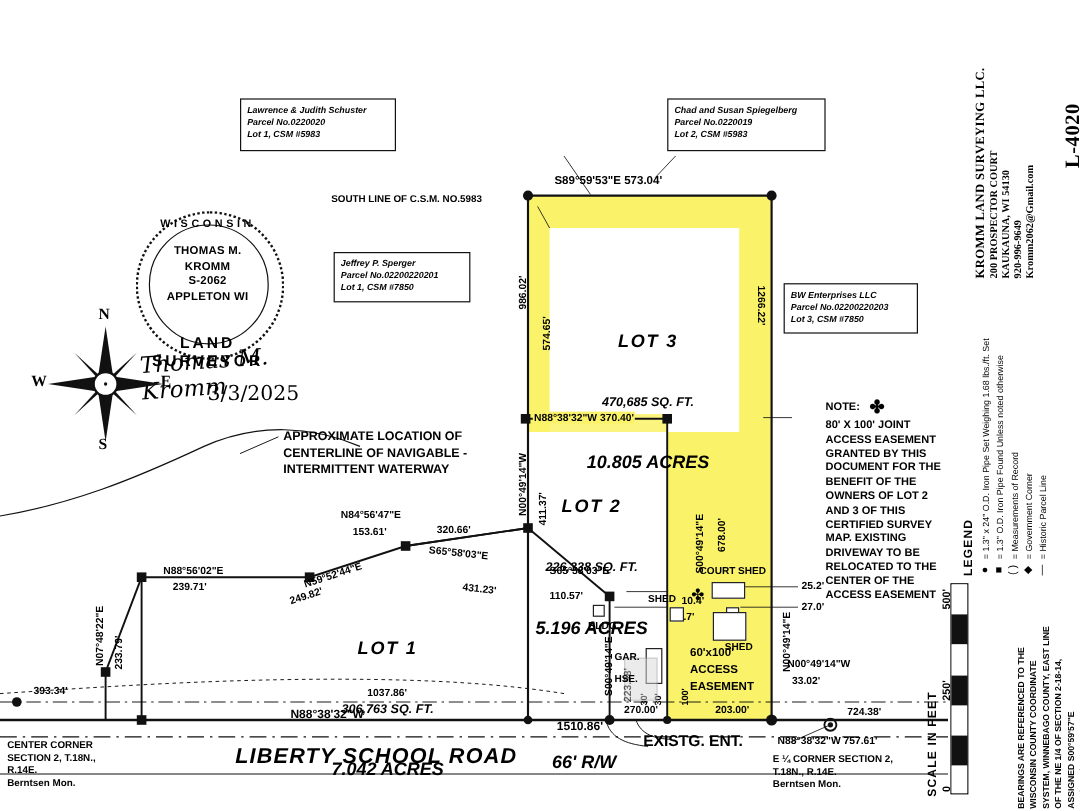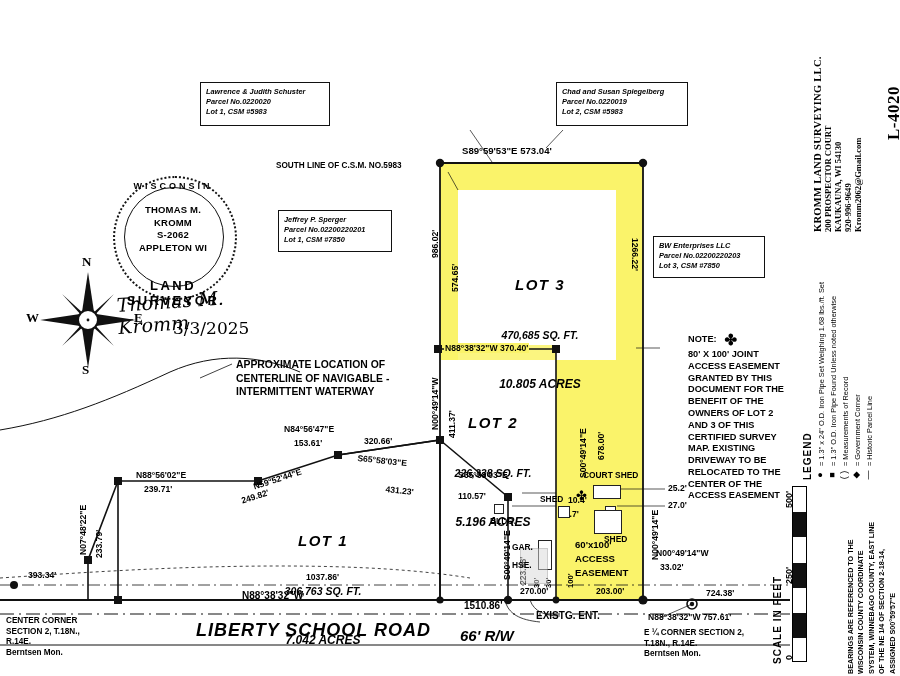--- a/index.html
+++ b/index.html
@@ -38,21 +38,21 @@
            font-family:"DejaVu Serif", serif;margin-left:47px;}
 
   
   .dim{position:absolute;font-size:8.6px;font-weight:bold;white-space:nowrap;}
 
   
   .lotname{position:absolute;text-align:center;font-style:italic;
            font-weight:bold;white-space:pre;}
   .lotname .ln1{font-size:15px;letter-spacing:1.5px;}
   .lotname .ln2{font-size:10.5px;}
-  .lotname .ln3{font-size:12px;}
+  .lotname .ln3{font-size:15px;}
 
   
   #note{position:absolute;left:668px;top:330px;width:100px;
         font-size:9.2px;font-weight:bold;line-height:1.28;margin-left:20px;}
   #note .star{font-size:15px;}
 
   
   #legend{position:absolute;left:800px;top:480px;
           transform-origin:0 0;transform:rotate(-90deg);
           width:250px;font-size:7.4px;line-height:1.5;}
@@ -325,21 +325,21 @@
   <div class="bldgbox" style="left:538px;top:540px;width:12px;height:28px;"></div>
   <div class="bldgshade" style="left:520px;top:548px;width:26px;height:34px;opacity:.5;"></div>
 
   <span class="slab" style="left:583px;top:470px;">COURT SHED</span>
   <span class="slab" style="left:540px;top:494px;">SHED</span>
   <span class="slab" style="left:604px;top:534px;">SHED</span>
   <span class="slab" style="left:512px;top:542px;">GAR.</span>
   <span class="slab" style="left:512px;top:560px;">HSE.</span>
   <span class="slab" style="left:490px;top:516px;">BLDG.</span>
   <div class="bldgbox" style="left:494px;top:504px;width:8px;height:8px;"></div>
-  <span class="slab" style="left:536px;top:610px;font-size:10px;">EXISTG. ENT.</span>
+  <span class="slab" style="left:536px;top:610px;font-size:13px;">EXISTG. ENT.</span>
 
   <div style="position:absolute;left:576px;top:488px;font-size:13px;">✤</div>
   <div style="position:absolute;left:575px;top:538px;font-size:9.6px;font-weight:bold;line-height:1.45;">
     <div>60'x100'</div>
     <div>ACCESS</div>
     <div>EASEMENT</div>
   </div>
 
   <div style="position:absolute;left:236px;top:358px;font-size:10.4px;font-weight:bold;line-height:1.32;">
     <div>APPROXIMATE LOCATION OF</div>

